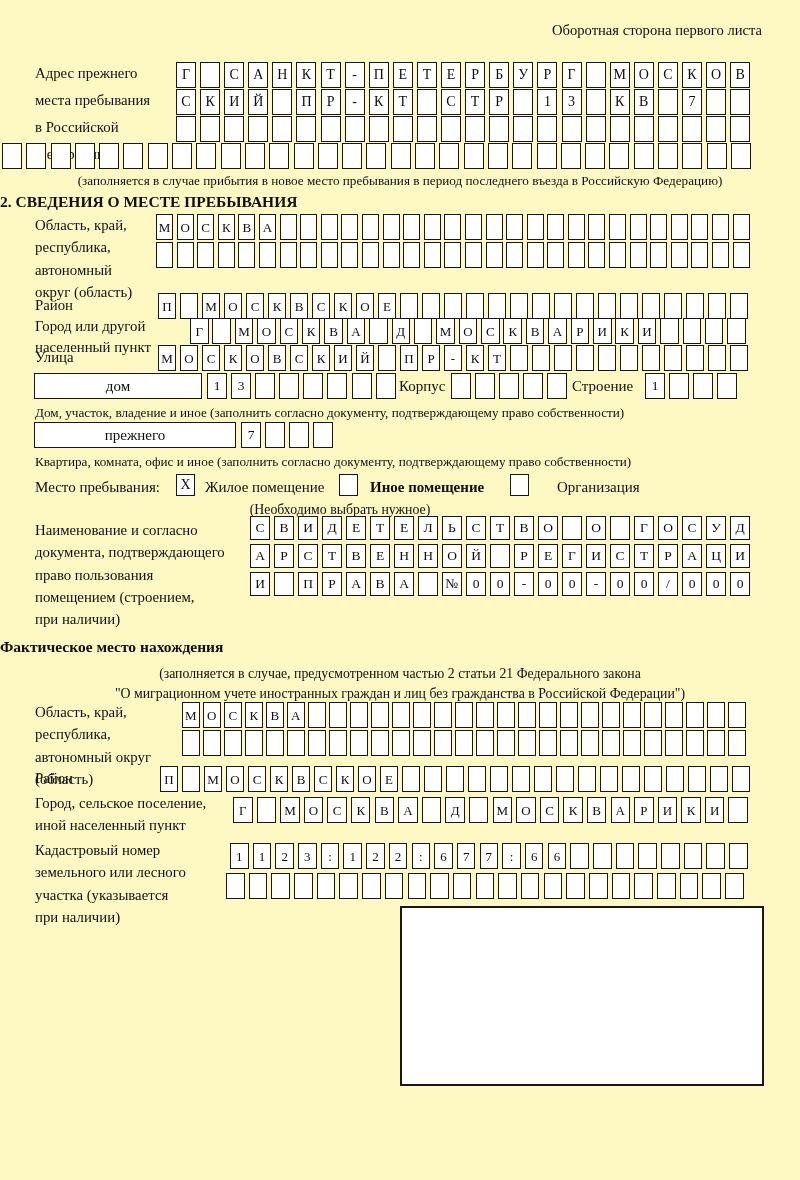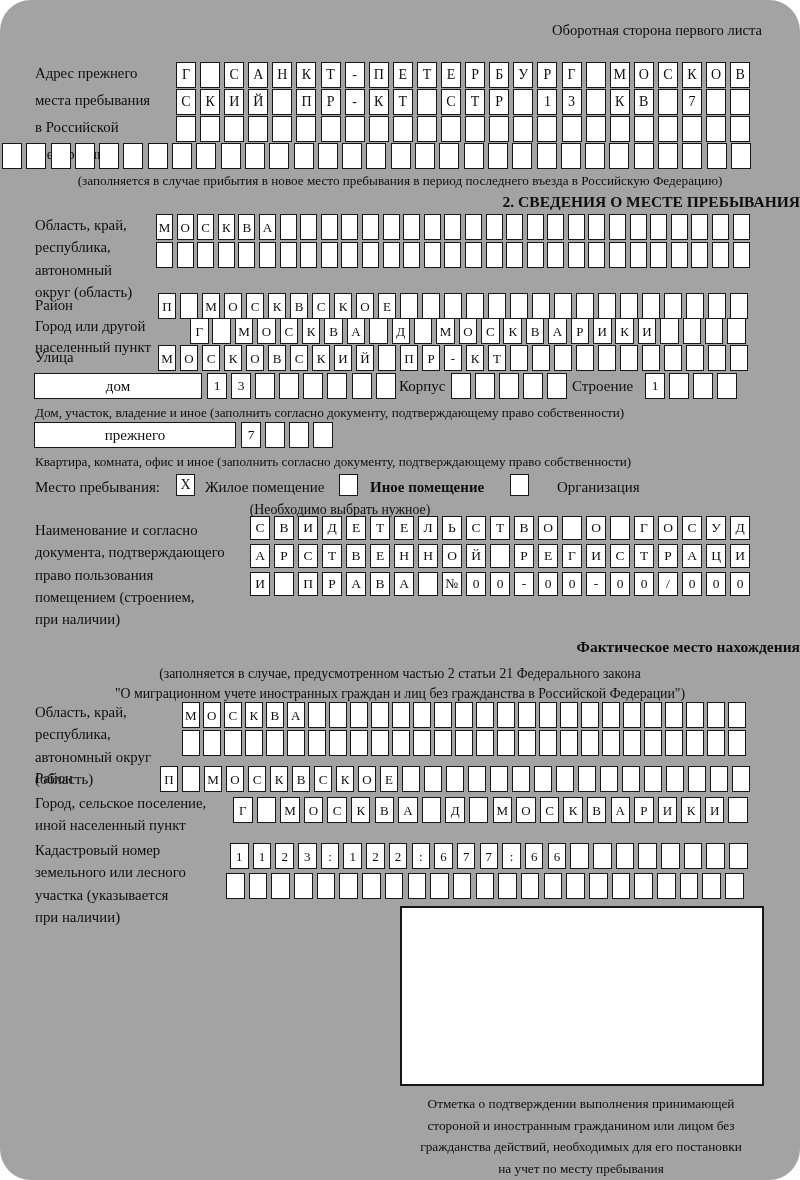--- a/index.html
+++ b/index.html
@@ -1,31 +1,31 @@
 <!DOCTYPE html>
 <html><head>
 <meta charset="utf-8">
 <style>
   html,body{margin:0;padding:0;background:#fff;}
-  .page{position:relative;width:800px;height:1180px;background:#a3a3a3;overflow:hidden;
-        font-family:"Liberation Serif","DejaVu Serif",serif;color:#0e0e0e;border-radius:31px;}
+  .page{position:relative;width:800px;height:1180px;background:#fef9c3;overflow:hidden;
+        font-family:"Liberation Serif","DejaVu Serif",serif;color:#0e0e0e;}
   .cellrow{position:absolute;display:flex;column-gap:var(--gap,4px);}
   .cellrow .cell{flex:0 0 var(--cw,20px);height:var(--ch,26px);box-sizing:border-box;
         border:1.6px solid #171717;display:flex;align-items:center;justify-content:center;
         font-size:var(--fs,13.5px);line-height:1;background:#fff;}
   .wordbox{position:absolute;box-sizing:border-box;border:1.6px solid #171717;
         display:flex;align-items:center;justify-content:center;font-size:15px;background:#fff;}
   .chk{position:absolute;box-sizing:border-box;width:19px;height:22px;border:1.6px solid #171717;
         display:flex;align-items:center;justify-content:center;font-size:14px;background:#fff;}
   .lbl{position:absolute;font-size:14.8px;line-height:22.3px;}
   .lbl27{line-height:27px;}
   .txt{position:absolute;font-size:15px;line-height:20px;}
   .cap{position:absolute;font-size:13.2px;line-height:17px;text-align:center;}
   .capc{text-align:center;width:800px;left:0;}
-  .hd{position:absolute;left:0;width:800px;text-align:right;font-weight:bold;font-size:15.5px;}
+  .hd{position:absolute;left:0;width:800px;text-align:left;font-weight:bold;font-size:15.5px;}
   .bigbox{position:absolute;box-sizing:border-box;border:2px solid #171717;background:#fff;}
   .markcap{position:absolute;text-align:center;font-size:13.3px;line-height:21.5px;}
   .topnote{position:absolute;left:0;top:22px;width:762px;text-align:right;font-size:14.6px;}
 </style>
 </head>
 <body>
 
 <div class="page">
 
   <div class="topnote">Оборотная сторона первого листа</div>
@@ -623,20 +623,14 @@
       <span class="cell"></span>
       <span class="cell"></span>
       <span class="cell"></span>
       <span class="cell"></span>
       <span class="cell"></span>
       <span class="cell"></span>
       <span class="cell"></span>
     </div>
 
   <div class="bigbox" style="left:400px;top:906px;width:364px;height:180px;"></div>
-  <div class="markcap" style="left:392px;top:1093px;width:378px;">
-    <div>Отметка о подтверждении выполнения принимающей</div>
-    <div>стороной и иностранным гражданином или лицом без</div>
-    <div>гражданства действий, необходимых для его постановки</div>
-    <div>на учет по месту пребывания</div>
-  </div>
 
 </div>
 
 </body></html>

